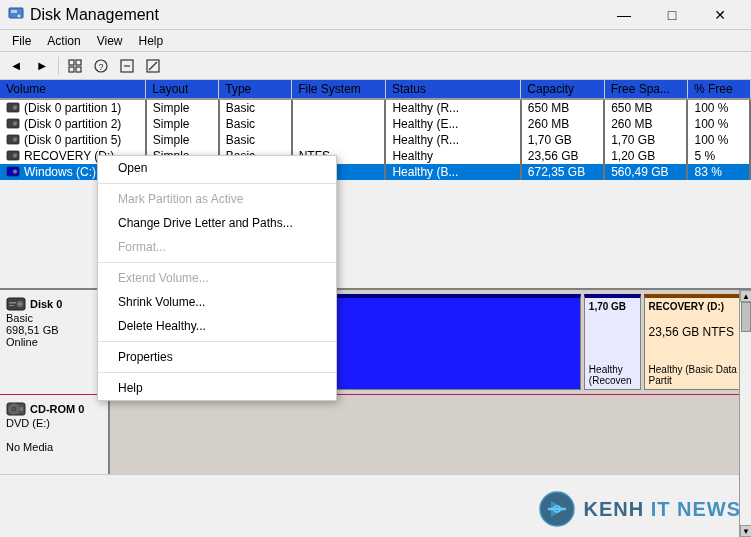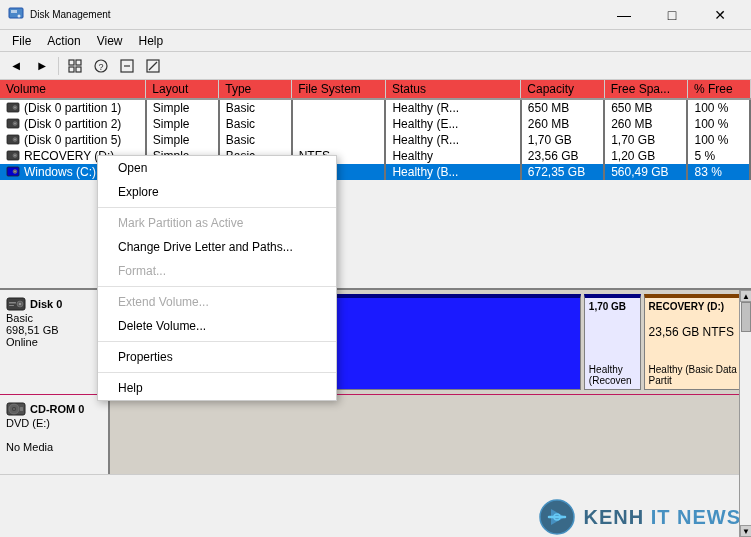--- a/index.html
+++ b/index.html
@@ -7,21 +7,21 @@
     
     
     .title-bar {
       background: #f0f0f0;
       height: 30px;
       display: flex;
       align-items: center;
       padding: 0 8px;
       border-bottom: 1px solid #ccc;
     }
-    .title-bar-title { flex: 1; font-size: 10px; }
+    .title-bar-title { flex: 1; font-size: 16px; }
     .title-bar-controls { display: flex; gap: 2px; }
     .title-bar-btn {
       width: 46px; height: 30px;
       background: transparent;
       border: none;
       cursor: pointer;
       font-size: 14px;
       display: flex; align-items: center; justify-content: center;
     }
 
@@ -86,21 +86,21 @@
     }
     thead th {
       border-right: 1px solid #ccc;
       border-bottom: 2px solid #999;
       padding: 2px 6px;
       text-align: left;
       font-weight: normal;
       white-space: nowrap;
       position: sticky;
       top: 0;
-      background: #ef4444;
+      background: #1d4ed8;
     }
     tbody tr { background: white; }
     tbody tr.selected { background: #0078d7; color: white; }
     tbody td {
       border-right: 2px solid #737373;
       padding: 1px 6px;
       white-space: nowrap;
     }
 
     
@@ -194,21 +194,21 @@
     .context-menu-item.disabled { color: #aaa; cursor: default; }
     .context-menu-separator {
       height: 1px;
       background: #e0e0e0;
       margin: 3px 0;
     }
 
     
     .watermark {
       position: absolute;
-      bottom: 2px;
+      bottom: 10px;
       right: 10px;
       display: flex;
       align-items: center;
       gap: 8px;
       opacity: 0.85;
     }
 
     
     .bottom-panel::-webkit-scrollbar { width: 12px; }
     .bottom-panel::-webkit-scrollbar-track { background: #f0f0f0; }
@@ -485,25 +485,25 @@
       <div style="width:12px;height:12px;background:#d0d0d0;border:1px solid #999;display:flex;align-items:center;justify-content:center;font-size:8px;">▲</div>
       <div style="width:10px;height:30px;background:#c0c0c0;border:1px solid #888;margin:0 1px;"></div>
       <div style="position:absolute;bottom:0;left:0;width:12px;height:12px;background:#d0d0d0;border:1px solid #999;display:flex;align-items:center;justify-content:center;font-size:8px;">▼</div>
     </div>
 
   </div>
 </div>
 
 <div class="context-menu" id="context-menu">
 <div class="context-menu-item">Open</div>
-    <div class="context-menu-item">Explore</div>
     <div class="context-menu-separator"></div>
     <div class="context-menu-item disabled">Mark Partition as Active</div>
     <div class="context-menu-item">Change Drive Letter and Paths...</div>
     <div class="context-menu-item disabled">Format...</div>
     <div class="context-menu-separator"></div>
     <div class="context-menu-item disabled">Extend Volume...</div>
-    <div class="context-menu-item">Delete Volume...</div>
+    <div class="context-menu-item">Shrink Volume...</div>
+    <div class="context-menu-item">Delete Healthy...</div>
     <div class="context-menu-separator"></div>
     <div class="context-menu-item">Properties</div>
     <div class="context-menu-separator"></div>
     <div class="context-menu-item">Help</div>
   </div>
 
 </body></html>

